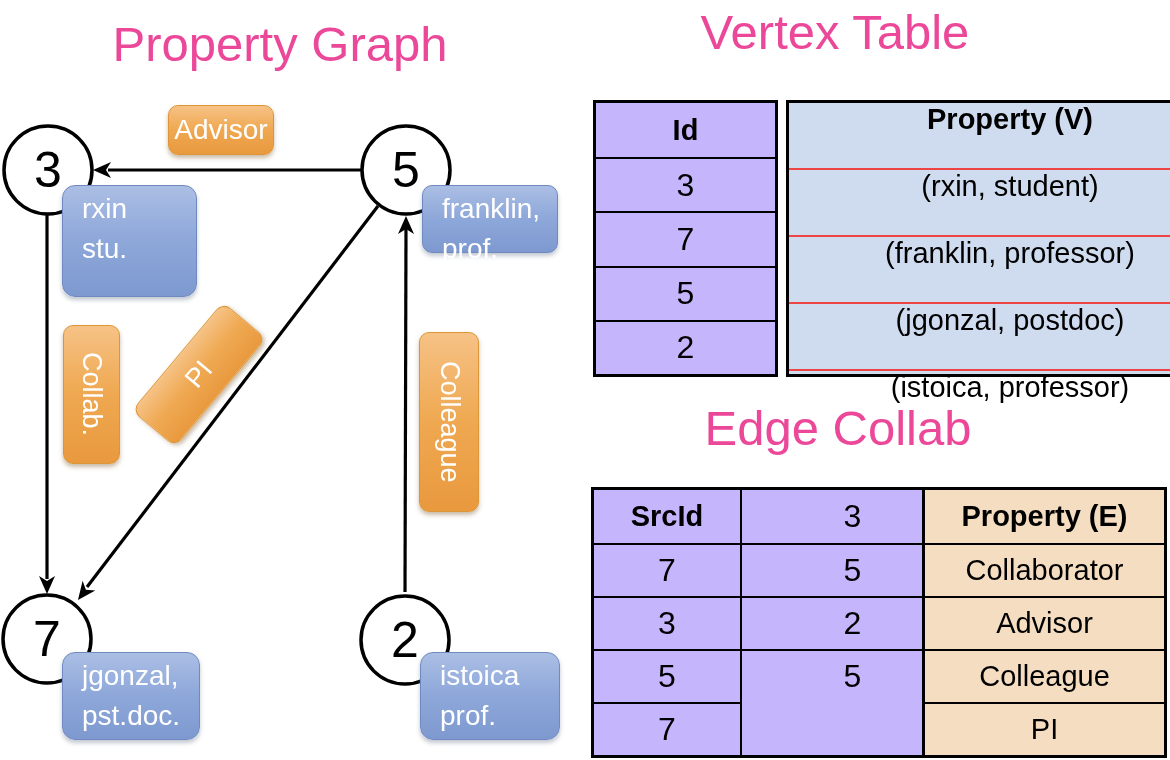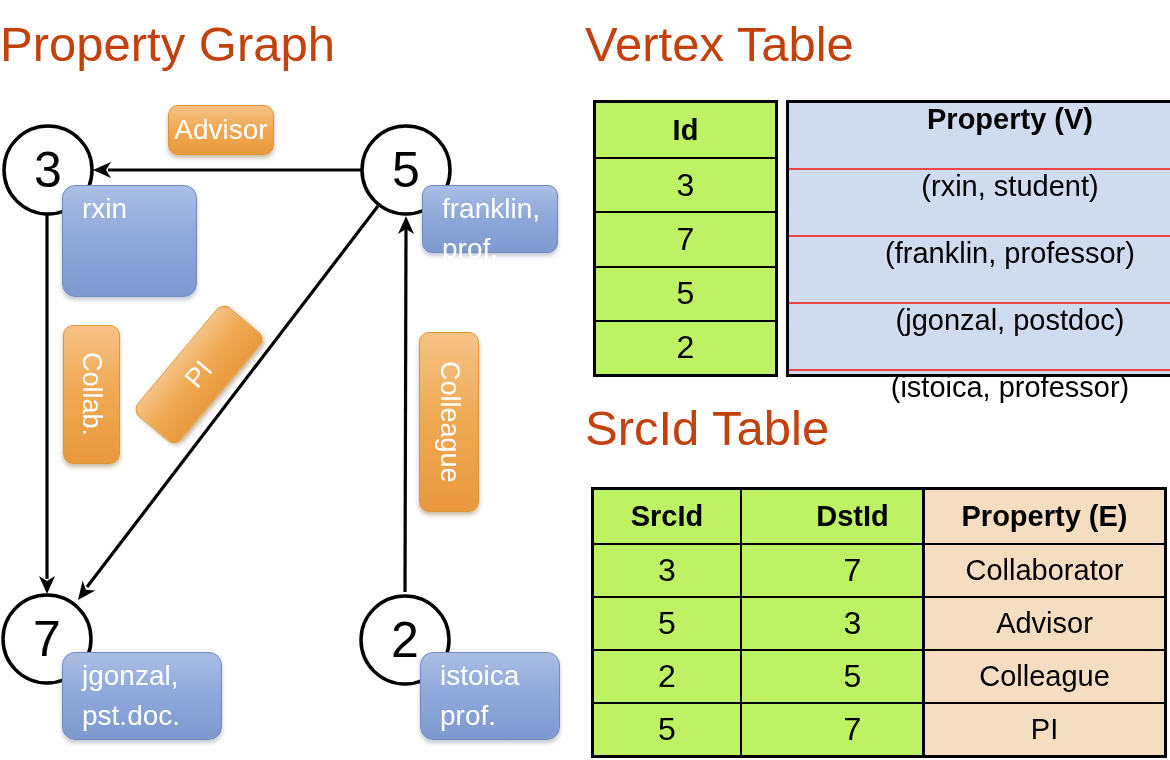--- a/index.html
+++ b/index.html
@@ -1,25 +1,25 @@
 <!DOCTYPE html>
 <html><head>
 <meta charset="utf-8">
 <style>
   html,body{margin:0;padding:0;background:#fff;}
   .stage{
     position:relative;width:1170px;height:760px;background:#ffffff;overflow:hidden;
     font-family:"Liberation Sans", sans-serif;color:#000;
   }
   .title{
-    position:absolute;text-align:left;font-size:49px;font-weight:300;
-    letter-spacing:0px;color:#c2410c;white-space:nowrap;
+    position:absolute;text-align:center;font-size:49px;font-weight:300;
+    letter-spacing:0px;color:#ec4899;white-space:nowrap;
   }
   #title-graph{left:0px;top:16px;width:560px;}
-  #title-vertex{left:585px;top:16px;width:500px;}
+  #title-vertex{left:585px;top:4px;width:500px;}
   #title-edge{left:585px;top:400px;width:506px;}
 
   
   #graph-svg{position:absolute;left:0;top:0;}
   .vertex-num{
     position:absolute;width:64px;height:64px;display:flex;align-items:center;justify-content:center;
     font-size:50px;font-weight:300;color:#000;
   }
   .vbox{ 
     position:absolute;border-radius:13px;
@@ -32,21 +32,21 @@
     background:linear-gradient(180deg,#f6c286 0%, #efa952 48%, #e9993e 100%);
     border:1px solid #dd9637;box-shadow:0 3px 4px rgba(150,120,80,.5);
     color:#fff;display:flex;align-items:center;justify-content:center;
     font-size:28px;
   }
   .ebox.vtext{writing-mode:vertical-rl;font-size:27px;}
   #label-pi{transform:rotate(-50deg);font-size:27px;}
 
   
   .sub-table{
-    position:absolute;border:3px solid #000;box-sizing:border-box;background:#bef264;
+    position:absolute;border:3px solid #000;box-sizing:border-box;background:#c4b5fd;
     display:grid;
   }
   .cell{
     display:flex;align-items:center;justify-content:center;
     font-size:29px;box-sizing:border-box;white-space:nowrap;
   }
   .cell.num{font-size:32px;}
   .cell.hdr{font-weight:bold;font-size:29px;}
   
   #vt-id   {left:593px;top:100px;width:185px;height:277px;grid-template-rows:repeat(5,1fr);}
@@ -61,21 +61,21 @@
   #et-prop  > .cell:nth-child(n+2){border-top:2px solid #000;}
   .line1,.line2{display:block;}
 </style>
 </head>
 <body>
 
 <div class="stage">
 
   <div class="title" id="title-graph">Property Graph</div>
   <div class="title" id="title-vertex">Vertex Table</div>
-  <div class="title" id="title-edge">SrcId Table</div>
+  <div class="title" id="title-edge">Edge Collab</div>
 
   <svg id="graph-svg" width="585" height="760" viewBox="0 0 585 760">
 
     <line x1="362" y1="170" x2="108" y2="170" stroke="#000" stroke-width="3.2"></line>
     <polygon points="93,170 111,162 106,170 111,178" fill="#000"></polygon>
     <line x1="47" y1="214" x2="47" y2="579" stroke="#000" stroke-width="3.2"></line>
     <polygon points="47,594 39,576 47,581 55,576" fill="#000"></polygon>
     <line x1="378" y1="206" x2="87" y2="587" stroke="#000" stroke-width="3.2"></line>
     <polygon points="78,600 82.6,580.8 85.9,589.7 95.3,590.6" fill="#000"></polygon>
     <line x1="405" y1="592" x2="406" y2="228" stroke="#000" stroke-width="3.2"></line>
@@ -87,26 +87,27 @@
     <circle cx="405" cy="640" r="44" fill="#fff" stroke="#000" stroke-width="3.5"></circle>
   </svg>
 
   <div class="vertex-num" style="left:16px;top:138px;">3</div>
   <div class="vertex-num" style="left:374px;top:138px;">5</div>
   <div class="vertex-num" style="left:15px;top:607px;">7</div>
   <div class="vertex-num" style="left:373px;top:608px;">2</div>
 
   <div class="vbox" style="left:62px;top:185px;width:135px;height:112px;">
     <span class="line1">rxin</span>
+    <span class="line2">stu.</span>
   </div>
   <div class="vbox" style="left:422px;top:185px;width:136px;height:68px;border-radius:10px;">
     <span class="line1">franklin,</span>
     <span class="line2">prof.</span>
   </div>
-  <div class="vbox" style="left:62px;top:652px;width:160px;height:88px;">
+  <div class="vbox" style="left:62px;top:652px;width:138px;height:88px;">
     <span class="line1">jgonzal,</span>
     <span class="line2">pst.doc.</span>
   </div>
   <div class="vbox" style="left:420px;top:652px;width:140px;height:88px;">
     <span class="line1">istoica</span>
     <span class="line2">prof.</span>
   </div>
 
   <div class="ebox" id="label-advisor" style="left:168px;top:105px;width:104px;height:48px;">Advisor</div>
   <div class="ebox vtext" id="label-collab" style="left:63px;top:325px;width:55px;height:137px;">Collab.</div>
@@ -123,21 +124,20 @@
   <div class="sub-table" id="vt-prop">
     <div class="cell hdr">Property (V)</div>
     <div class="cell">(rxin, student)</div>
     <div class="cell">(franklin, professor)</div>
     <div class="cell">(jgonzal, postdoc)</div>
     <div class="cell">(istoica, professor)</div>
   </div>
 
   <div class="sub-table" id="et-srcdst">
     <div class="cell hdr">SrcId</div>
-    <div class="cell hdr">DstId</div>
     <div class="cell num">3</div>
     <div class="cell num">7</div>
     <div class="cell num">5</div>
     <div class="cell num">3</div>
     <div class="cell num">2</div>
     <div class="cell num">5</div>
     <div class="cell num">5</div>
     <div class="cell num">7</div>
   </div>
   <div class="sub-table" id="et-prop">

